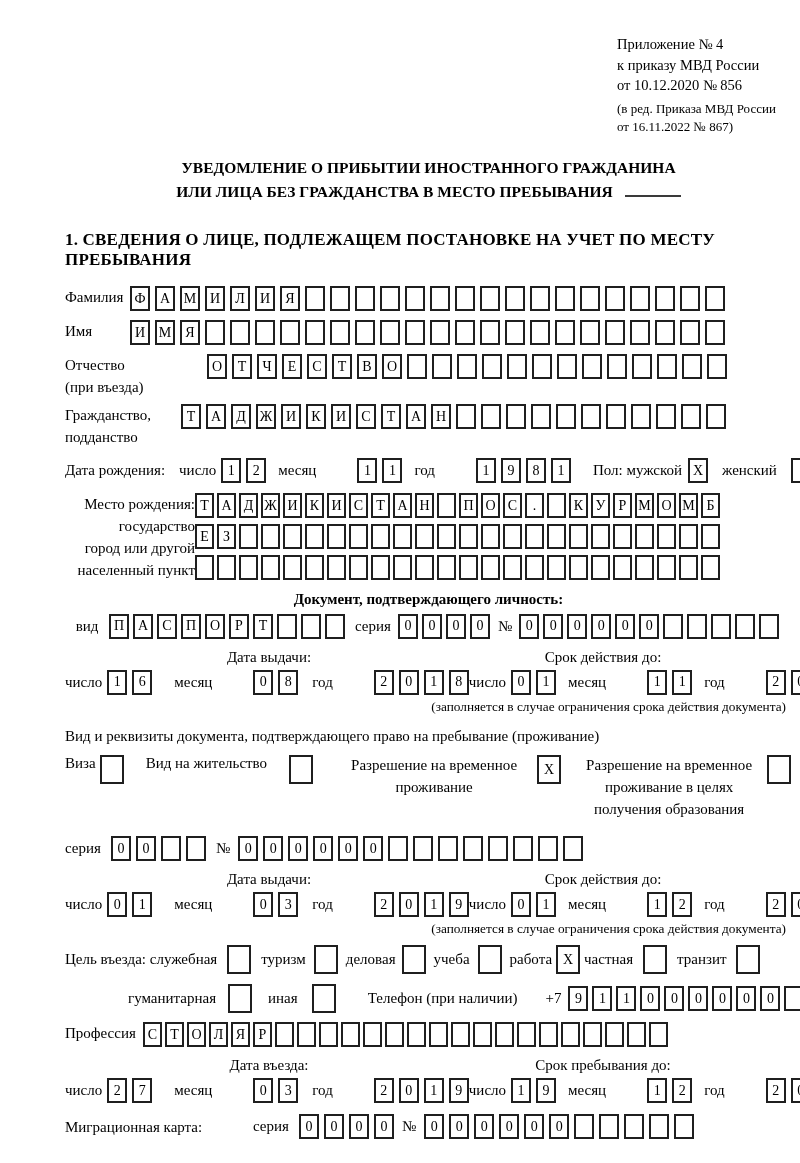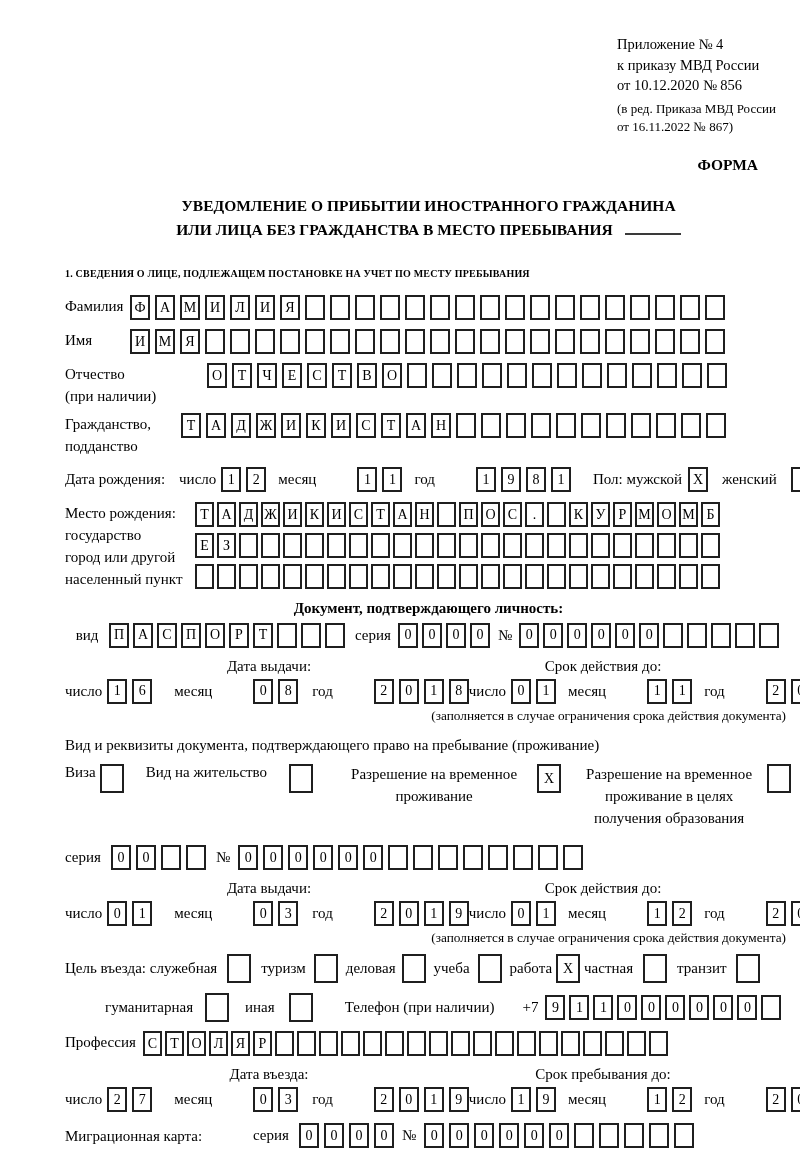--- a/index.html
+++ b/index.html
@@ -9,21 +9,21 @@
     font-size:15px;overflow:hidden;
   }
   .page{box-sizing:border-box;width:800px;height:1163px;padding:34px 8px 0 65px;position:relative;}
   
   .hdr{margin-left:552px;line-height:1.42;font-size:14.5px;}
   .hdr .sub{font-size:13px;margin-top:4px;line-height:1.4;}
   .forma{text-align:right;padding-right:34px;font-weight:bold;margin-top:20px;font-size:15.5px;}
   
   .title{text-align:center;font-weight:bold;font-size:15.5px;margin-top:20px;line-height:1.55;}
   .title .u{display:inline-block;width:56px;border-bottom:2.5px solid #3a3a3a;height:13px;margin-left:12px;}
-  .sec{font-weight:bold;font-size:10px;margin-top:26px;letter-spacing:.2px;}
+  .sec{font-weight:bold;font-size:17px;margin-top:26px;letter-spacing:.2px;}
   
   .row{display:flex;align-items:flex-start;margin-top:7px;}
   .lbl{flex-shrink:0;white-space:pre-line;line-height:1.47;}
   .inl{flex-shrink:0;}
   
   .cells{display:flex;gap:5px;flex-wrap:nowrap;flex-shrink:0;}
   .cell{flex-shrink:0;width:20px;height:25px;border:2px solid #1f1f1f;box-sizing:border-box;
         display:flex;align-items:center;justify-content:center;font-size:14px;background:#fff;}
   .sm{gap:3px;}
   .sm .cell{width:19px;}
@@ -54,21 +54,20 @@
   <div class="hdr">
     <div>Приложение № 4</div>
     <div>к приказу МВД России</div>
     <div>от 10.12.2020 № 856</div>
     <div class="sub">
       <div>(в ред. Приказа МВД России</div>
       <div>от 16.11.2022 № 867)</div>
     </div>
   </div>
 
-  <div class="forma">ФОРМА</div>
 
   <div class="title">
     <div>УВЕДОМЛЕНИЕ О ПРИБЫТИИ ИНОСТРАННОГО ГРАЖДАНИНА</div>
     <div><span>ИЛИ ЛИЦА БЕЗ ГРАЖДАНСТВА В МЕСТО ПРЕБЫВАНИЯ</span><span class="u"></span></div>
   </div>
 
   <div class="sec">1. СВЕДЕНИЯ О ЛИЦЕ, ПОДЛЕЖАЩЕМ ПОСТАНОВКЕ НА УЧЕТ ПО МЕСТУ ПРЕБЫВАНИЯ</div>
 
   <div class="row" style="margin-top:16px;">
     <div class="lbl" style="width:65px;">Фамилия</div>
@@ -125,21 +124,21 @@
         <span class="cell"></span>
         <span class="cell"></span>
         <span class="cell"></span>
         <span class="cell"></span>
         <span class="cell"></span>
       </div>
   </div>
 
   <div class="row" style="margin-top:9px;">
     <div class="lbl" style="width:142px;">Отчество
-(при наличии)</div>
+(при въезда)</div>
     <div class="cells">
         <span class="cell">О</span>
         <span class="cell">Т</span>
         <span class="cell">Ч</span>
         <span class="cell">Е</span>
         <span class="cell">С</span>
         <span class="cell">Т</span>
         <span class="cell">В</span>
         <span class="cell">О</span>
         <span class="cell"></span>
@@ -216,21 +215,21 @@
     <span class="cells" style="margin-left:6px;">
         <span class="cell">X</span>
       </span>
     <span class="inl" style="margin-left:14px;">женский</span>
     <span class="cells" style="margin-left:14px;">
         <span class="cell"></span>
       </span>
   </div>
 
   <div class="row" style="margin-top:10px;">
-    <div class="lbl" style="width:130px;">Место рождения:
+    <div class="lbl" style="width:130px;text-align:right;">Место рождения:
 государство
 город или другой
 населенный пункт</div>
     <div class="stack">
       <div class="cells sm">
           <span class="cell">Т</span>
           <span class="cell">А</span>
           <span class="cell">Д</span>
           <span class="cell">Ж</span>
           <span class="cell">И</span>
@@ -542,21 +541,21 @@
     <span class="cells cb" style="margin-left:10px;">
         <span class="cell"></span>
       </span>
     <span class="inl" style="margin-left:10px;">транзит</span>
     <span class="cells cb" style="margin-left:10px;">
         <span class="cell"></span>
       </span>
   </div>
 
   <div class="row" style="margin-top:10px;align-items:center;">
-    <span class="inl" style="margin-left:40px;">гуманитарная</span>
+    <span class="inl" style="margin-left:63px;">гуманитарная</span>
     <span class="cells cb" style="margin-left:12px;">
         <span class="cell"></span>
       </span>
     <span class="inl" style="margin-left:16px;">иная</span>
     <span class="cells cb" style="margin-left:14px;">
         <span class="cell"></span>
       </span>
     <span class="inl" style="margin-left:32px;">Телефон (при наличии)</span>
     <span class="inl" style="margin-left:28px;">+7</span>
     <div class="cells tight" style="margin-left:7px;">

